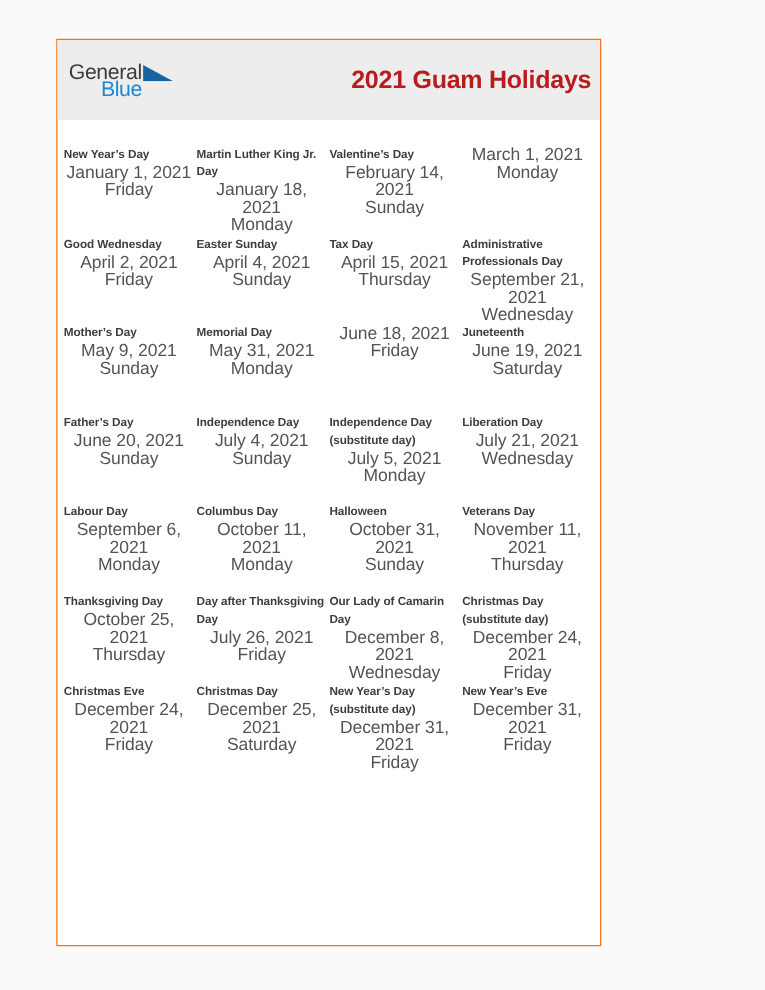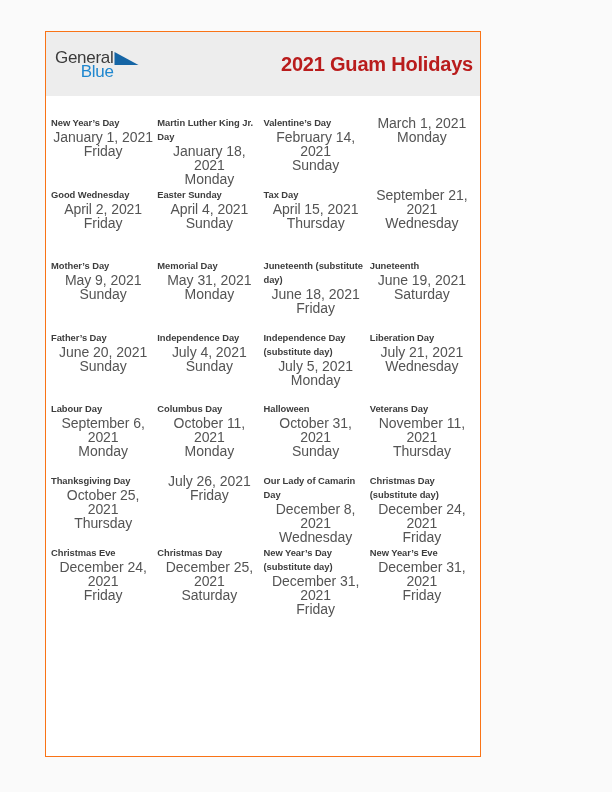--- a/index.html
+++ b/index.html
@@ -137,39 +137,39 @@
     <div class="h-day">Sunday</div>
   </div>
 
   <div class="cell">
     <div class="h-name">Tax Day</div>
     <div class="h-date">April 15, 2021</div>
     <div class="h-day">Thursday</div>
   </div>
 
   <div class="cell">
+    <div class="h-name">Administrative
+Professionals Day</div>
     <div class="h-date">September 21, 2021</div>
     <div class="h-day">Wednesday</div>
   </div>
 
   <div class="cell">
     <div class="h-name">Mother’s Day</div>
     <div class="h-date">May 9, 2021</div>
     <div class="h-day">Sunday</div>
   </div>
 
   <div class="cell">
     <div class="h-name">Memorial Day</div>
     <div class="h-date">May 31, 2021</div>
     <div class="h-day">Monday</div>
   </div>
 
   <div class="cell">
-    <div class="h-name">Juneteenth (substitute
-day)</div>
     <div class="h-date">June 18, 2021</div>
     <div class="h-day">Friday</div>
   </div>
 
   <div class="cell">
     <div class="h-name">Juneteenth</div>
     <div class="h-date">June 19, 2021</div>
     <div class="h-day">Saturday</div>
   </div>
 
@@ -223,20 +223,22 @@
     <div class="h-day">Thursday</div>
   </div>
 
   <div class="cell">
     <div class="h-name">Thanksgiving Day</div>
     <div class="h-date">October 25, 2021</div>
     <div class="h-day">Thursday</div>
   </div>
 
   <div class="cell">
+    <div class="h-name">Day after Thanksgiving
+Day</div>
     <div class="h-date">July 26, 2021</div>
     <div class="h-day">Friday</div>
   </div>
 
   <div class="cell">
     <div class="h-name">Our Lady of Camarin Day</div>
     <div class="h-date">December 8, 2021</div>
     <div class="h-day">Wednesday</div>
   </div>
 

